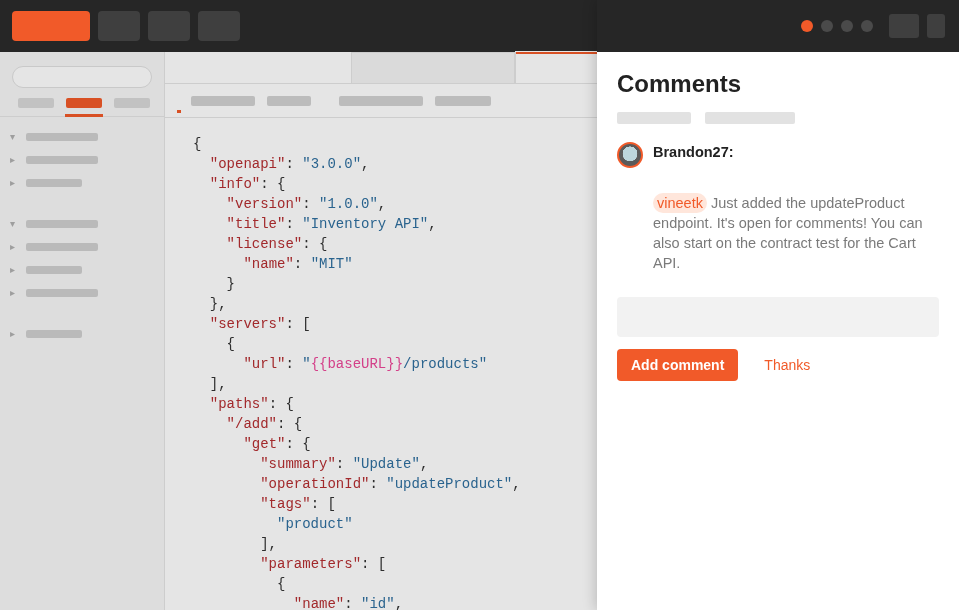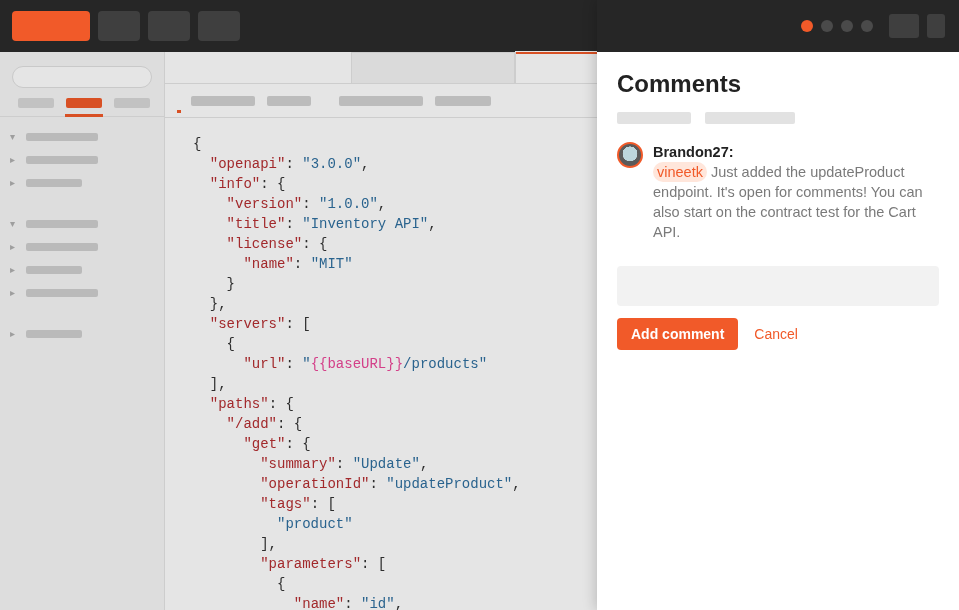--- a/index.html
+++ b/index.html
@@ -68,25 +68,25 @@
   .meta-pill { height: 12px; background: #e2e2e2; border-radius: 2px; }
   .meta-pill.m1 { width: 74px; }
   .meta-pill.m2 { width: 90px; }
 
   .comments { display: flex; flex-direction: column; gap: 16px; }
   .comment { display: flex; gap: 10px; }
   .avatar { width: 26px; height: 26px; border-radius: 50%; flex: none; border: 2px solid #f15a29; background: radial-gradient(circle at 50% 45%, #bcd6dc 0 45%, #5a5a5a 46% 100%); }
   .avatar.plain { border-color: #333; }
   .c-body { flex: 1; font-size: 14.5px; line-height: 20px; color: #7a7a7a; }
   .c-author { font-weight: 700; color: #222; }
-  .mention { background: #ffe6db; color: #f15a29; padding: 0 4px; border-radius: 10px; display: inline-block; }
+  .mention { background: #ffe6db; color: #f15a29; padding: 0 4px; border-radius: 10px; display: inline-block; margin-top: 31px; }
 
   .compose { margin-top: 24px; }
   .compose-box { width: 100%; height: 40px; background: #f2f2f2; border-radius: 4px; border: none; }
-  .compose-row { margin-top: 12px; display: flex; align-items: center; gap: 16px; }
+  .compose-row { margin-top: 12px; display: flex; align-items: center; gap: 26px; }
   .btn-primary { background: #f15a29; color: #fff; border: none; border-radius: 4px; padding: 8px 14px; font-size: 14px; font-weight: 600; cursor: pointer; }
   .btn-link { background: none; border: none; color: #f15a29; font-size: 14px; cursor: pointer; }
 
   .panel-footer { height: 12px; }
 </style>
 </head>
 <body>
 
 <div class="app">
 
@@ -204,19 +204,19 @@
       <div class="comments" id="comments">
           <div class="comment">
             <div class="avatar"></div>
             <div class="c-body"><span class="c-author">Brandon27:</span><br><span class="mention">vineetk</span><span>  Just added the updateProduct endpoint. It's open for comments! You can also start on the contract test for the Cart API.</span></div>
           </div>
         </div>
       <div class="compose">
         <input class="compose-box" style="">
         <div class="compose-row">
           <button class="btn-primary">Add comment</button>
-          <button class="btn-link">Cancel</button>
+          <button class="btn-link">Thanks</button>
         </div>
       </div>
     </div>
     <div class="panel-footer"></div>
   </div>
 </div>
 
 </body></html>

